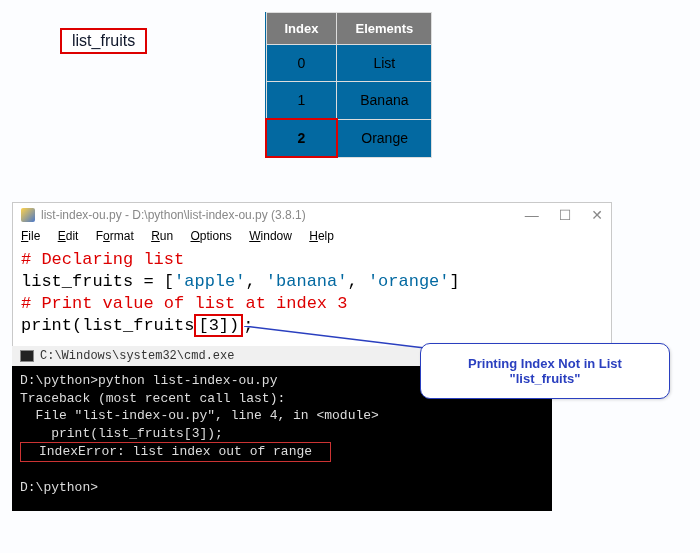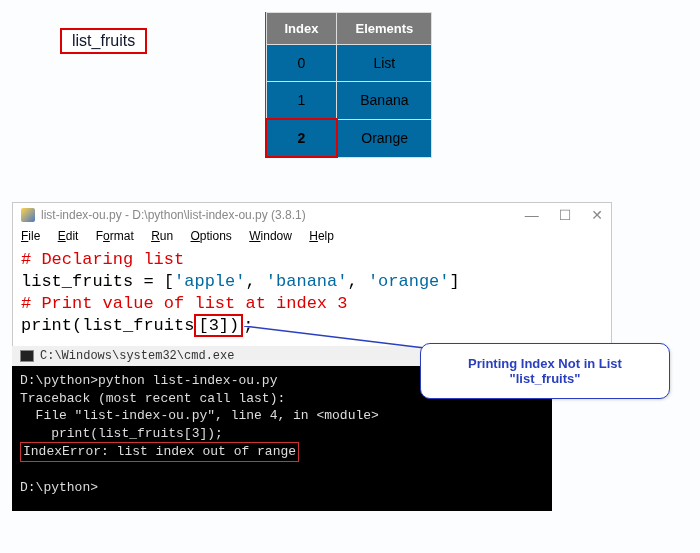--- a/index.html
+++ b/index.html
@@ -118,21 +118,21 @@
     display:inline-block;
   }
   .cmd-body {
     padding: 6px 8px 14px 8px;
     white-space: pre;
     line-height: 1.35;
   }
   .err-hl {
     display: inline-block;
     border: 1.5px solid #c33;
-    padding: 0 2px;
+    padding: 0 18px;
   }
   .callout {
     position: absolute;
     top: 343px;
     left: 420px;
     width: 250px;
     background: #fff;
     border: 1.5px solid #2a3fbf;
     border-radius: 10px;
     padding: 12px 10px;

